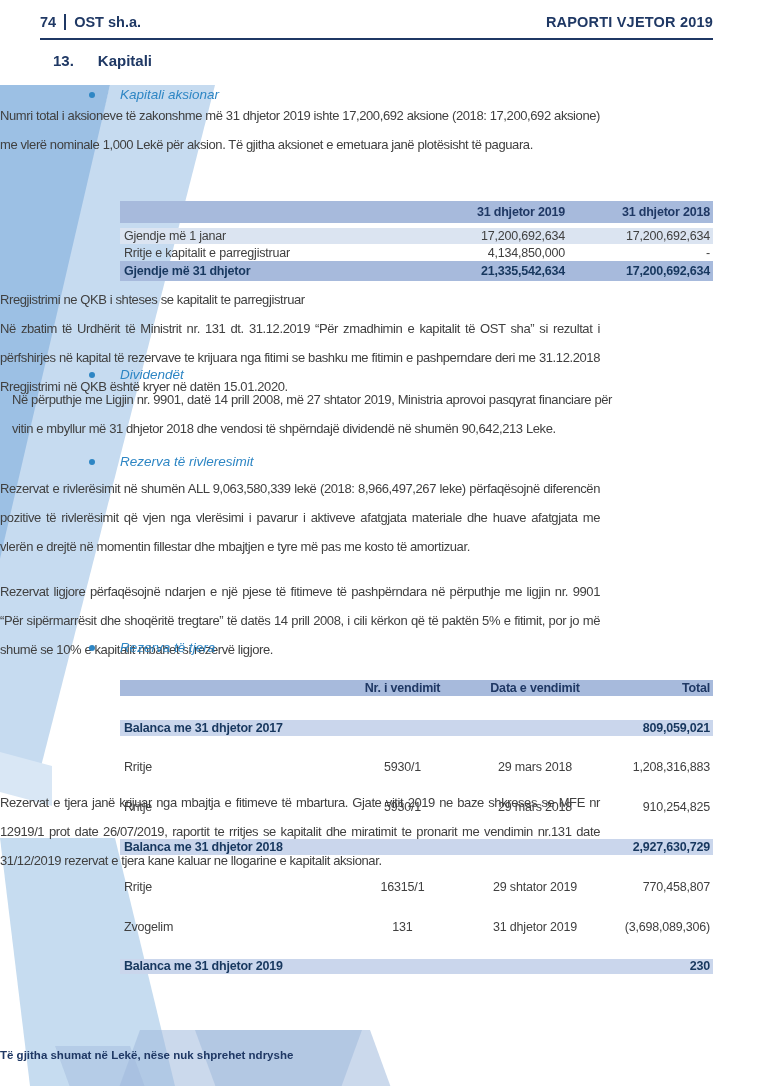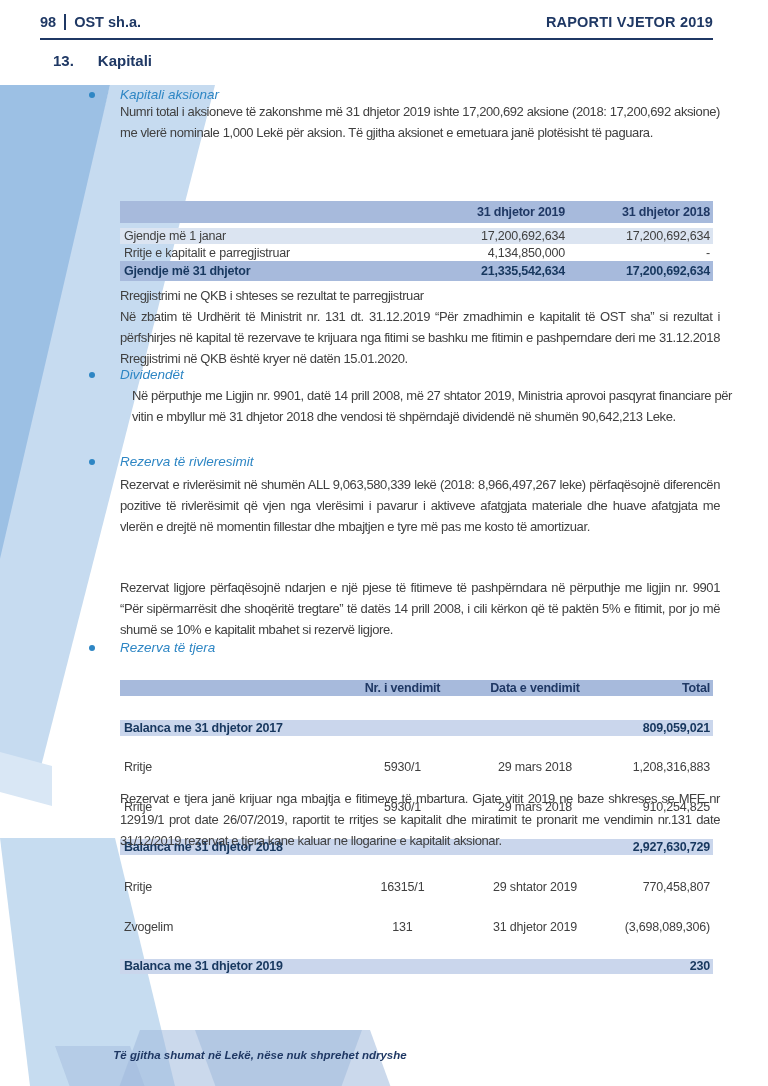--- a/index.html
+++ b/index.html
@@ -5,21 +5,21 @@
   :root{
     --navy:#1F3864; --body:#404040; --accent:#2E86C4;
     --th-bg:#A7BADC; --row-light:#DBE4F1; --row-balance:#CAD6EC;
     --decor-dark:#9CC0E4; --decor-light:#C6DBF0; --decor-band:#C6DCF0;
   }
   html,body{margin:0;padding:0;}
   body{font-family:"Liberation Sans",sans-serif;background:#888;}
   #page{position:relative;width:768px;height:1086px;background:#ffffff;overflow:hidden;margin:0 auto;}
   #decor-svg{position:absolute;left:0;top:0;z-index:0;}
   .blk{position:absolute;left:0;width:768px;z-index:2;}
-  .txt{margin-left:120px;width:600px;color:var(--body);font-size:13px;line-height:21px;letter-spacing:-0.4px;text-align:justify;}
+  .txt{width:600px;color:var(--body);font-size:13px;line-height:29px;letter-spacing:-0.4px;text-align:justify;}
   
   .pagehead{top:14px;display:flex;justify-content:space-between;align-items:center;left:40px !important;width:673px;}
   .ph-left{display:flex;align-items:center;gap:8px;color:var(--navy);font-weight:bold;font-size:14.5px;}
   .ph-bar{width:2px;height:16px;background:var(--navy);}
   .ph-right{color:var(--navy);font-weight:bold;font-size:14.5px;letter-spacing:0.2px;}
   .rule{top:38px;left:40px !important;width:673px;height:2px;background:var(--navy);}
   .section-h{top:52px;left:53px !important;width:600px;color:var(--navy);font-weight:bold;font-size:15px;display:flex;gap:24px;}
   
   .bullet{position:relative;margin-left:120px;width:600px;color:var(--accent);font-style:italic;font-size:13.5px;line-height:18px;}
   .dot{position:absolute;left:-31px;top:6px;width:6px;height:6px;border-radius:50%;background:var(--accent);}
@@ -38,41 +38,41 @@
   .t2{margin-left:120px;width:593px;font-size:12.5px;letter-spacing:-0.2px;}
   .t2 .row{display:grid;grid-template-columns:225px 115px 150px 103px;align-items:center;height:15.8px;margin-top:24px;}
   .t2 .hdr{background:var(--th-bg);font-weight:bold;color:var(--navy);}
   .t2 .balance{background:var(--row-balance);font-weight:bold;color:#17375E;}
   .t2 .plain{color:var(--body);}
   .t2 .lab{padding-left:4px;}
   .t2 .ctr{text-align:center;}
   .t2 .num{text-align:right;padding-right:3px;}
   
   .fshape{position:absolute;z-index:1;}
-  .footer-note{top:1049px;left:0 !important;width:520px;text-align:center;color:var(--navy);font-weight:bold;font-size:11.5px;z-index:3;font-style:italic;}
+  .footer-note{top:1049px;left:0 !important;width:520px;text-align:left;color:var(--navy);font-weight:bold;font-size:11.5px;z-index:3;}
 </style>
 </head>
 <body>
 
 <div id="page">
 
   <svg id="decor-svg" width="768" height="1086" viewBox="0 0 768 1086">
     <polygon points="110,85 215,85 35,790 -70,790" fill="#C6DBF0"></polygon>
     <polygon points="-60,85 110,85 -20,645 -190,645" fill="#9CC0E4"></polygon>
     <polygon points="0,752 52,766 52,806 0,792" fill="#D9E7F5"></polygon>
     <polygon points="0,838 115,838 175,1086 30,1086" fill="#C6DCF0"></polygon>
   </svg>
 
   <div class="fshape" style="left:140px;top:1030px;width:222px;height:56px;background:rgba(160,185,220,0.55);transform:skewX(-20deg);transform-origin:top left;"></div>
   <div class="fshape" style="left:195px;top:1030px;width:175px;height:56px;background:rgba(160,185,220,0.55);transform:skewX(20deg);transform-origin:top left;"></div>
   <div class="fshape" style="left:55px;top:1046px;width:75px;height:40px;background:rgba(160,185,220,0.45);transform:skewX(20deg);transform-origin:top left;"></div>
 
   <div class="blk pagehead">
     <div class="ph-left">
-      <span>98</span>
+      <span>74</span>
       <span class="ph-bar"></span>
       <span>OST sh.a.</span>
     </div>
     <div class="ph-right">RAPORTI VJETOR 2019</div>
   </div>
   <div class="blk rule"></div>
 
   <div class="blk section-h">
     <span>13.</span>
     <span>Kapitali</span>
@@ -105,21 +105,21 @@
       </div>
       <div class="row total">
         <div class="lab">Gjendje më 31 dhjetor</div>
         <div class="num">21,335,542,634</div>
         <div class="num">17,200,692,634</div>
       </div>
     </div>
   </div>
 
   <div class="blk" style="top:285px;">
-    <div class="txt">Rregjistrimi ne QKB i shteses se rezultat te parregjistruar</div>
+    <div class="txt">Rregjistrimi ne QKB i shteses se kapitalit te parregjistruar</div>
     <div class="txt">Në zbatim të Urdhërit të Ministrit nr. 131 dt. 31.12.2019 “Për zmadhimin e kapitalit të OST sha” si rezultat i përfshirjes në kapital të rezervave te krijuara nga fitimi se bashku me fitimin e pashperndare deri me 31.12.2018 Rregjistrimi në QKB është kryer në datën 15.01.2020.</div>
   </div>
 
   <div class="blk" style="top:366px;">
     <div class="bullet"><span class="dot"></span><span>Dividendët</span></div>
   </div>
   <div class="blk" style="top:385px;padding-left:12px;">
     <div class="txt">Në përputhje me Ligjin nr. 9901, datë 14 prill 2008, më 27 shtator 2019, Ministria aprovoi pasqyrat financiare për vitin e mbyllur më 31 dhjetor 2018 dhe vendosi të shpërndajë dividendë në shumën 90,642,213 Leke.</div>
   </div>
 

